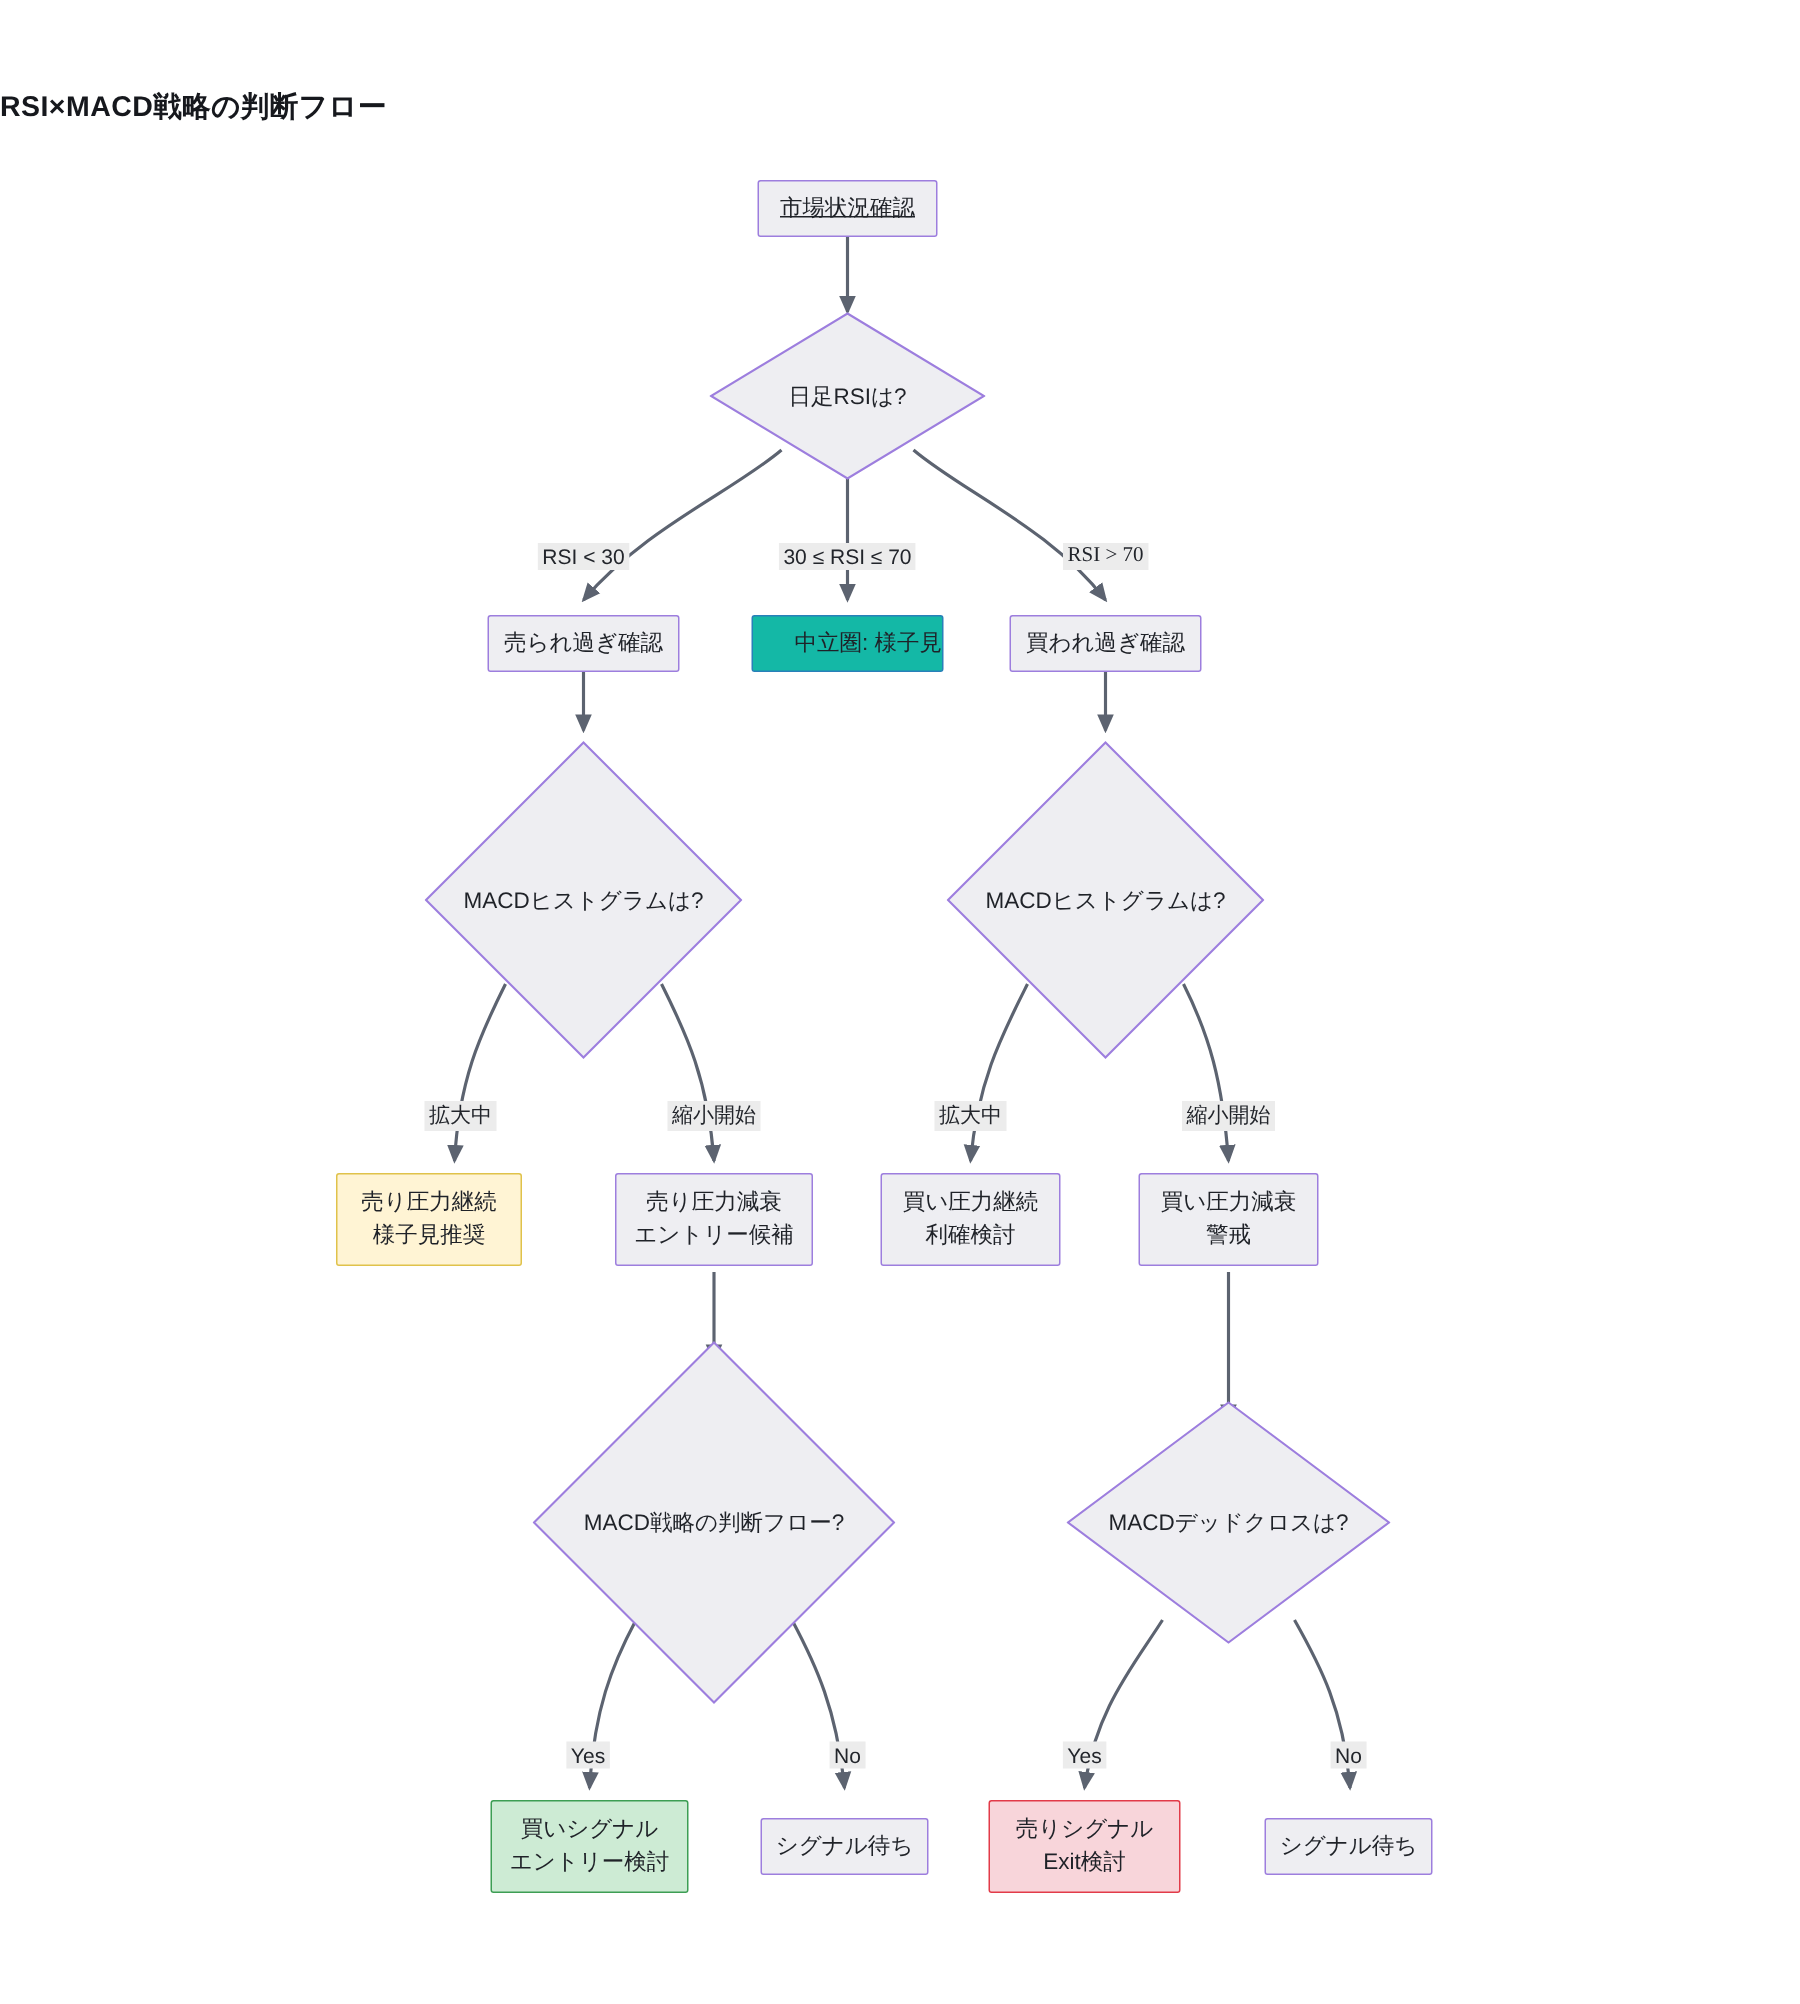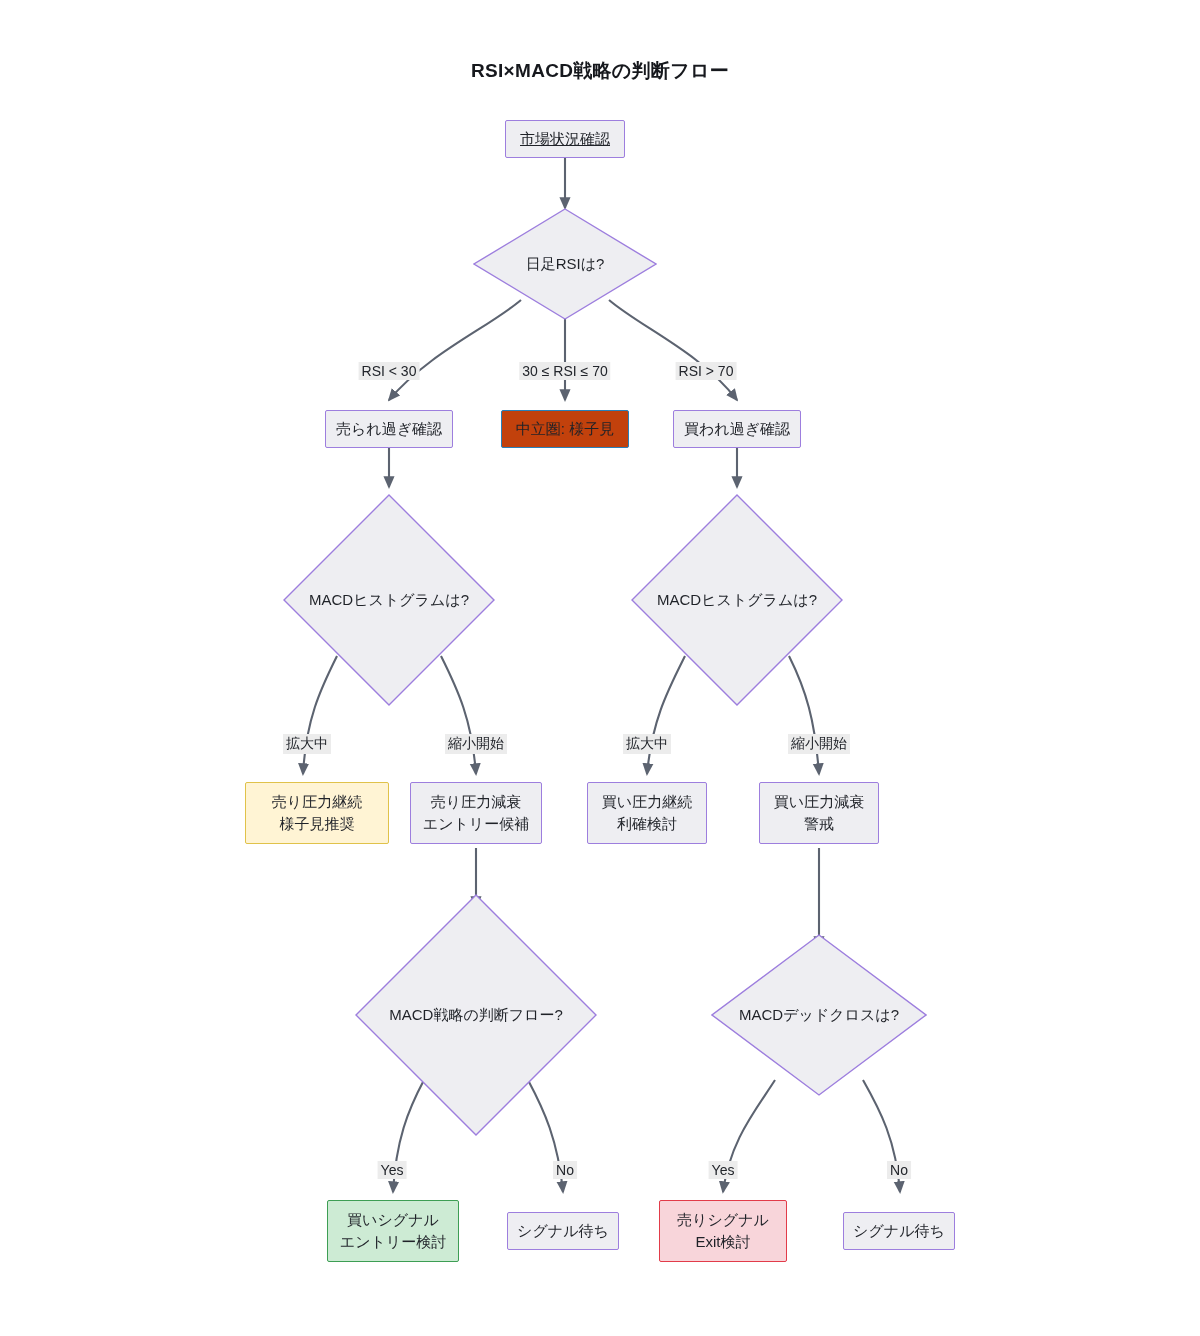--- a/index.html
+++ b/index.html
@@ -19,21 +19,21 @@
   #edges {
     position: absolute;
     left: 0; top: 0;
     width: 1200px; height: 1336px;
     pointer-events: none;
   }
   .title {
     position: absolute;
     left: 0; top: 58px;
     width: 1200px;
-    text-align: center;
+    text-align: left;
     font-size: 19px;
     font-weight: bold;
     color: #16181d;
     letter-spacing: 0.3px;
   }
   
   .node {
     position: absolute;
     display: flex;
     flex-direction: column;
@@ -42,21 +42,21 @@
     text-align: center;
     font-size: 15px;
     line-height: 1.45;
     color: #1f2228;
     background: #eeeef2;
     border: 1.4px solid #9d7ede;
     border-radius: 2px;
     white-space: nowrap;
     z-index: 3;
   }
-  .node.blue   { background: #c2410c; border-color: #2980b9; }
+  .node.blue   { background: #14b8a6; border-color: #2980b9; align-items: flex-end; }
   .node.yellow { background: #fff4d4; border-color: #e0c24a; }
   .node.green  { background: #cdebd4; border-color: #3d9e54; }
   .node.pink   { background: #f8d5da; border-color: #e23b49; align-items: center; }
   .node .ln { display: block; }
 
   
   .diamond {
     position: absolute;
     z-index: 3;
   }
@@ -132,21 +132,21 @@
       <path d="M 528,1080 C 544,1110 558,1140 563,1192"></path>
 
       <path d="M 775,1080 C 756,1110 730,1140 723,1192"></path>
 
       <path d="M 863,1080 C 880,1110 896,1140 900,1192"></path>
     </g>
   </svg>
 
   <div class="elabel" style="left:389px; top:371px;">RSI &lt; 30</div>
   <div class="elabel" style="left:565px; top:371px;">30 ≤ RSI ≤ 70</div>
-  <div class="elabel" style="left:706px; top:371px;">RSI &gt; 70</div>
+  <div class="elabel" style="left:737px; top:371px;font-family:Liberation Serif, serif;">RSI &gt; 70</div>
 
   <div class="elabel" style="left:307px; top:744px;">拡大中</div>
   <div class="elabel" style="left:476px; top:744px;">縮小開始</div>
   <div class="elabel" style="left:647px; top:744px;">拡大中</div>
   <div class="elabel" style="left:819px; top:744px;">縮小開始</div>
 
   <div class="elabel" style="left:392px; top:1170px;">Yes</div>
   <div class="elabel" style="left:565px; top:1170px;">No</div>
   <div class="elabel" style="left:723px; top:1170px;">Yes</div>
   <div class="elabel" style="left:899px; top:1170px;">No</div>
@@ -181,21 +181,21 @@
     <div class="dlabel">MACDヒストグラムは?</div>
   </div>
 
   <div class="diamond" style="left:631px; top:494px; width:212px; height:212px;">
     <svg class="shape" viewBox="0 0 212 212" preserveAspectRatio="none">
       <polygon points="106,1 211,106 106,211 1,106" fill="#eeeef2" stroke="#9d7ede" stroke-width="1.4"></polygon>
     </svg>
     <div class="dlabel">MACDヒストグラムは?</div>
   </div>
 
-  <div class="node yellow" style="left:245px; top:782px; width:144px; height:62px;">
+  <div class="node yellow" style="left:224px; top:782px; width:124px; height:62px;">
     <span class="ln">売り圧力継続</span>
     <span class="ln">様子見推奨</span>
   </div>
 
   <div class="node" style="left:410px; top:782px; width:132px; height:62px;">
     <span class="ln">売り圧力減衰</span>
     <span class="ln">エントリー候補</span>
   </div>
 
   <div class="node" style="left:587px; top:782px; width:120px; height:62px;">

